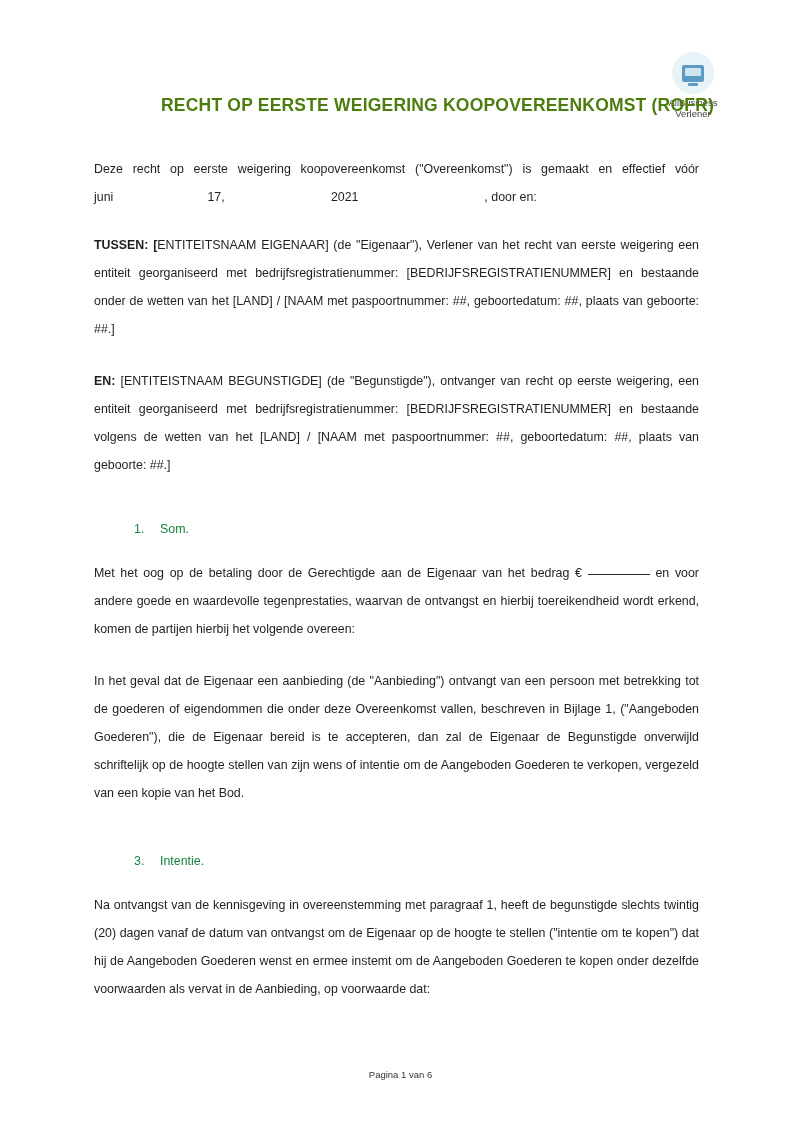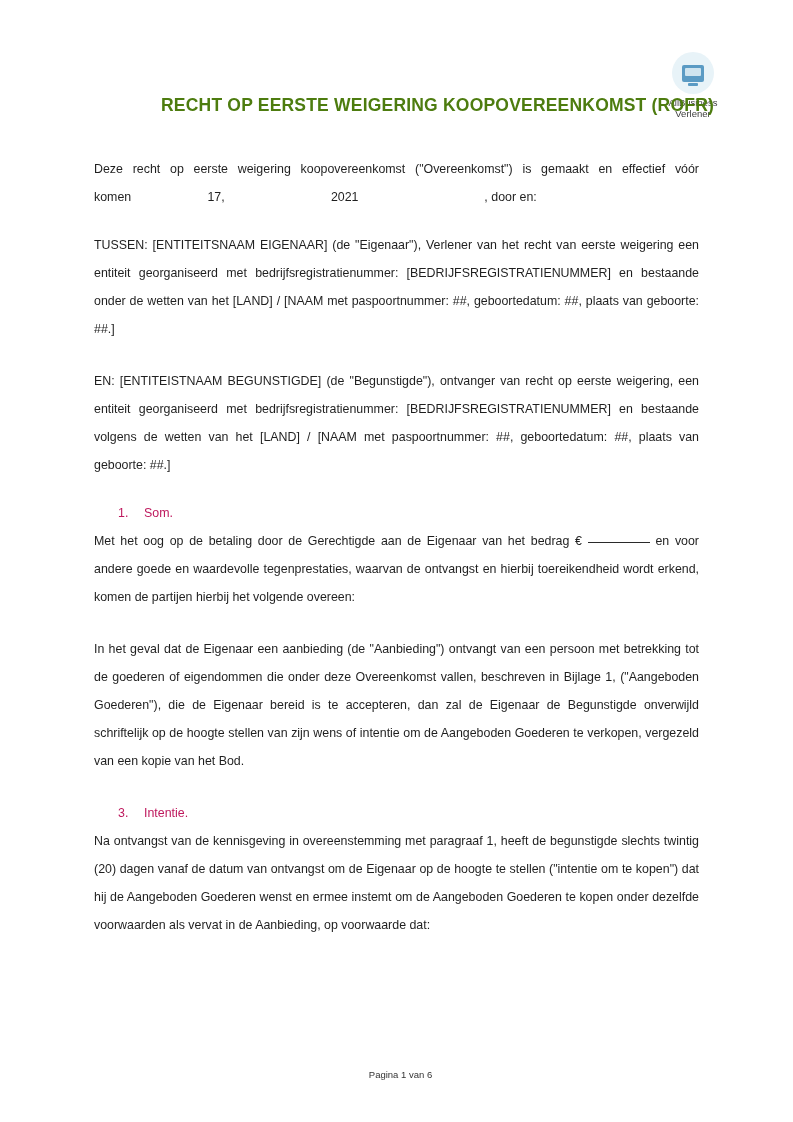--- a/index.html
+++ b/index.html
@@ -91,27 +91,27 @@
   }
   p.para {
     margin: 0 0 0 0;
     font-size: 12.4px;
     line-height: 28px;
     text-align: justify;
     color: #1f1f1f;
   }
   .spacer-lg { height: 24px; }
   .spacer-md { height: 20px; }
-  .bold { font-weight: normal; }
+  .bold { font-weight: bold; }
   .numbered {
-    margin: 0;
+    margin: 16px;
     font-size: 12.4px;
     line-height: 28px;
     padding-left: 24px;
-    color: #be185d;
+    color: #15803d;
   }
   .numbered .num {
     display: inline-block;
     width: 26px;
   }
   .blank-line {
     display: inline-block;
     border-bottom: 1px solid #2a2a2a;
     width: 62px;
     vertical-align: 2px;
@@ -141,21 +141,21 @@
     <div class="logo-text">AllBusiness</div>
     <div class="logo-text">Verlener</div>
   </div>
 
   <div class="doc-title">RECHT OP EERSTE WEIGERING  KOOPOVEREENKOMST  (ROFR)</div>
 
   <div class="content">
 
     <p class="para date-line">
       <span>Deze recht op eerste weigering koopovereenkomst ("Overeenkomst") is gemaakt en effectief vóór</span>
-      <span class="seg1">komen</span>
+      <span class="seg1">juni</span>
       <span class="seg2">17,</span>
       <span class="seg3">2021</span>
       <span>, door en:</span>
     </p>
 
     <div class="spacer-md"></div>
 
     <p class="para">
       <span class="bold">TUSSEN: [</span><span>ENTITEITSNAAM EIGENAAR] (de "Eigenaar"), Verlener van het recht van eerste weigering een entiteit georganiseerd met bedrijfsregistratienummer: [BEDRIJFSREGISTRATIENUMMER] en bestaande onder de wetten van het [LAND] / [NAAM met paspoortnummer: ##, geboortedatum: ##, plaats van geboorte: ##.]</span>
     </p>

